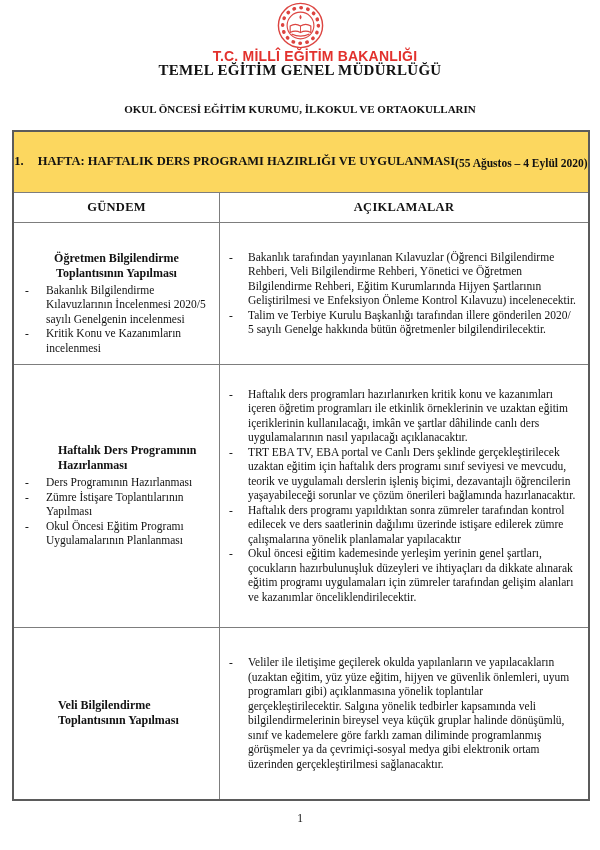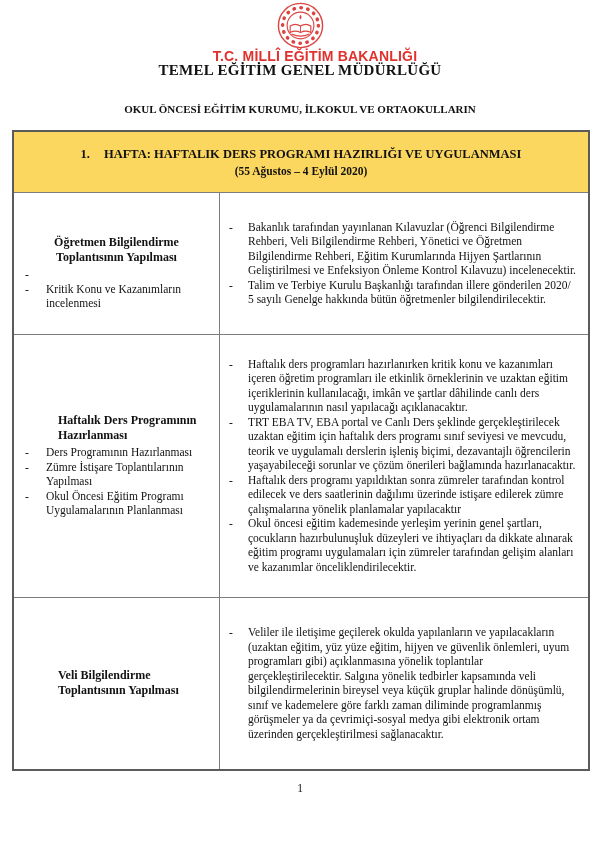--- a/index.html
+++ b/index.html
@@ -16,21 +16,21 @@
   }
   .directorate { font-size:15px; font-weight:bold; line-height:17px; letter-spacing:.3px; }
   .subtitle { margin-top:24px; font-size:11px; font-weight:bold; line-height:12.5px; }
 
   .doc-table {
     width:578px; margin:14px 0 0 12px;
     border:2px solid #5b5b5b;
   }
   .banner {
     height:61px; background:#fcd75f;
-    display:flex; flex-direction:column; justify-content:center; align-items:center;
+    display:flex; flex-direction:row; justify-content:center; align-items:center;
     border-bottom:1px solid #7d7d7d;
   }
   .banner-l1 { font-size:12.5px; font-weight:bold; }
   .banner-l1 .num { margin-right:14px; }
   .banner-l2 { font-size:11.5px; font-weight:bold; margin-top:3px; }
 
   .trow { display:flex; border-bottom:1px solid #7d7d7d; }
   .trow:last-child { border-bottom:none; }
   .c1 { width:206px; border-right:1px solid #7d7d7d; }
   .c2 { flex:1; }
@@ -87,28 +87,33 @@
 
 <div class="doc-table">
 
   <div class="banner">
     <div class="banner-l1">
       <span class="num">1.</span><span>HAFTA: HAFTALIK DERS PROGRAMI HAZIRLIĞI VE UYGULANMASI</span>
     </div>
     <div class="banner-l2">(55 Ağustos – 4 Eylül 2020)</div>
   </div>
 
+  <div class="trow thead">
+    <div class="c1">GÜNDEM</div>
+    <div class="c2">AÇIKLAMALAR</div>
+  </div>
 
   <div class="trow r1">
     <div class="c1">
       <div class="cell-inner">
         <div class="g-title centered">Öğretmen Bilgilendirme Toplantısının Yapılması</div>
         <div class="g-list">
           <div class="li">
             <span class="dash">-</span>
+            <span class="li-text">Bakanlık Bilgilendirme Kılavuzlarının İncelenmesi 2020/5 sayılı Genelgenin incelenmesi</span>
           </div>
           <div class="li">
             <span class="dash">-</span>
             <span class="li-text">Kritik Konu ve Kazanımların incelenmesi</span>
           </div>
         </div>
       </div>
     </div>
     <div class="c2">
       <div class="cell-inner">

